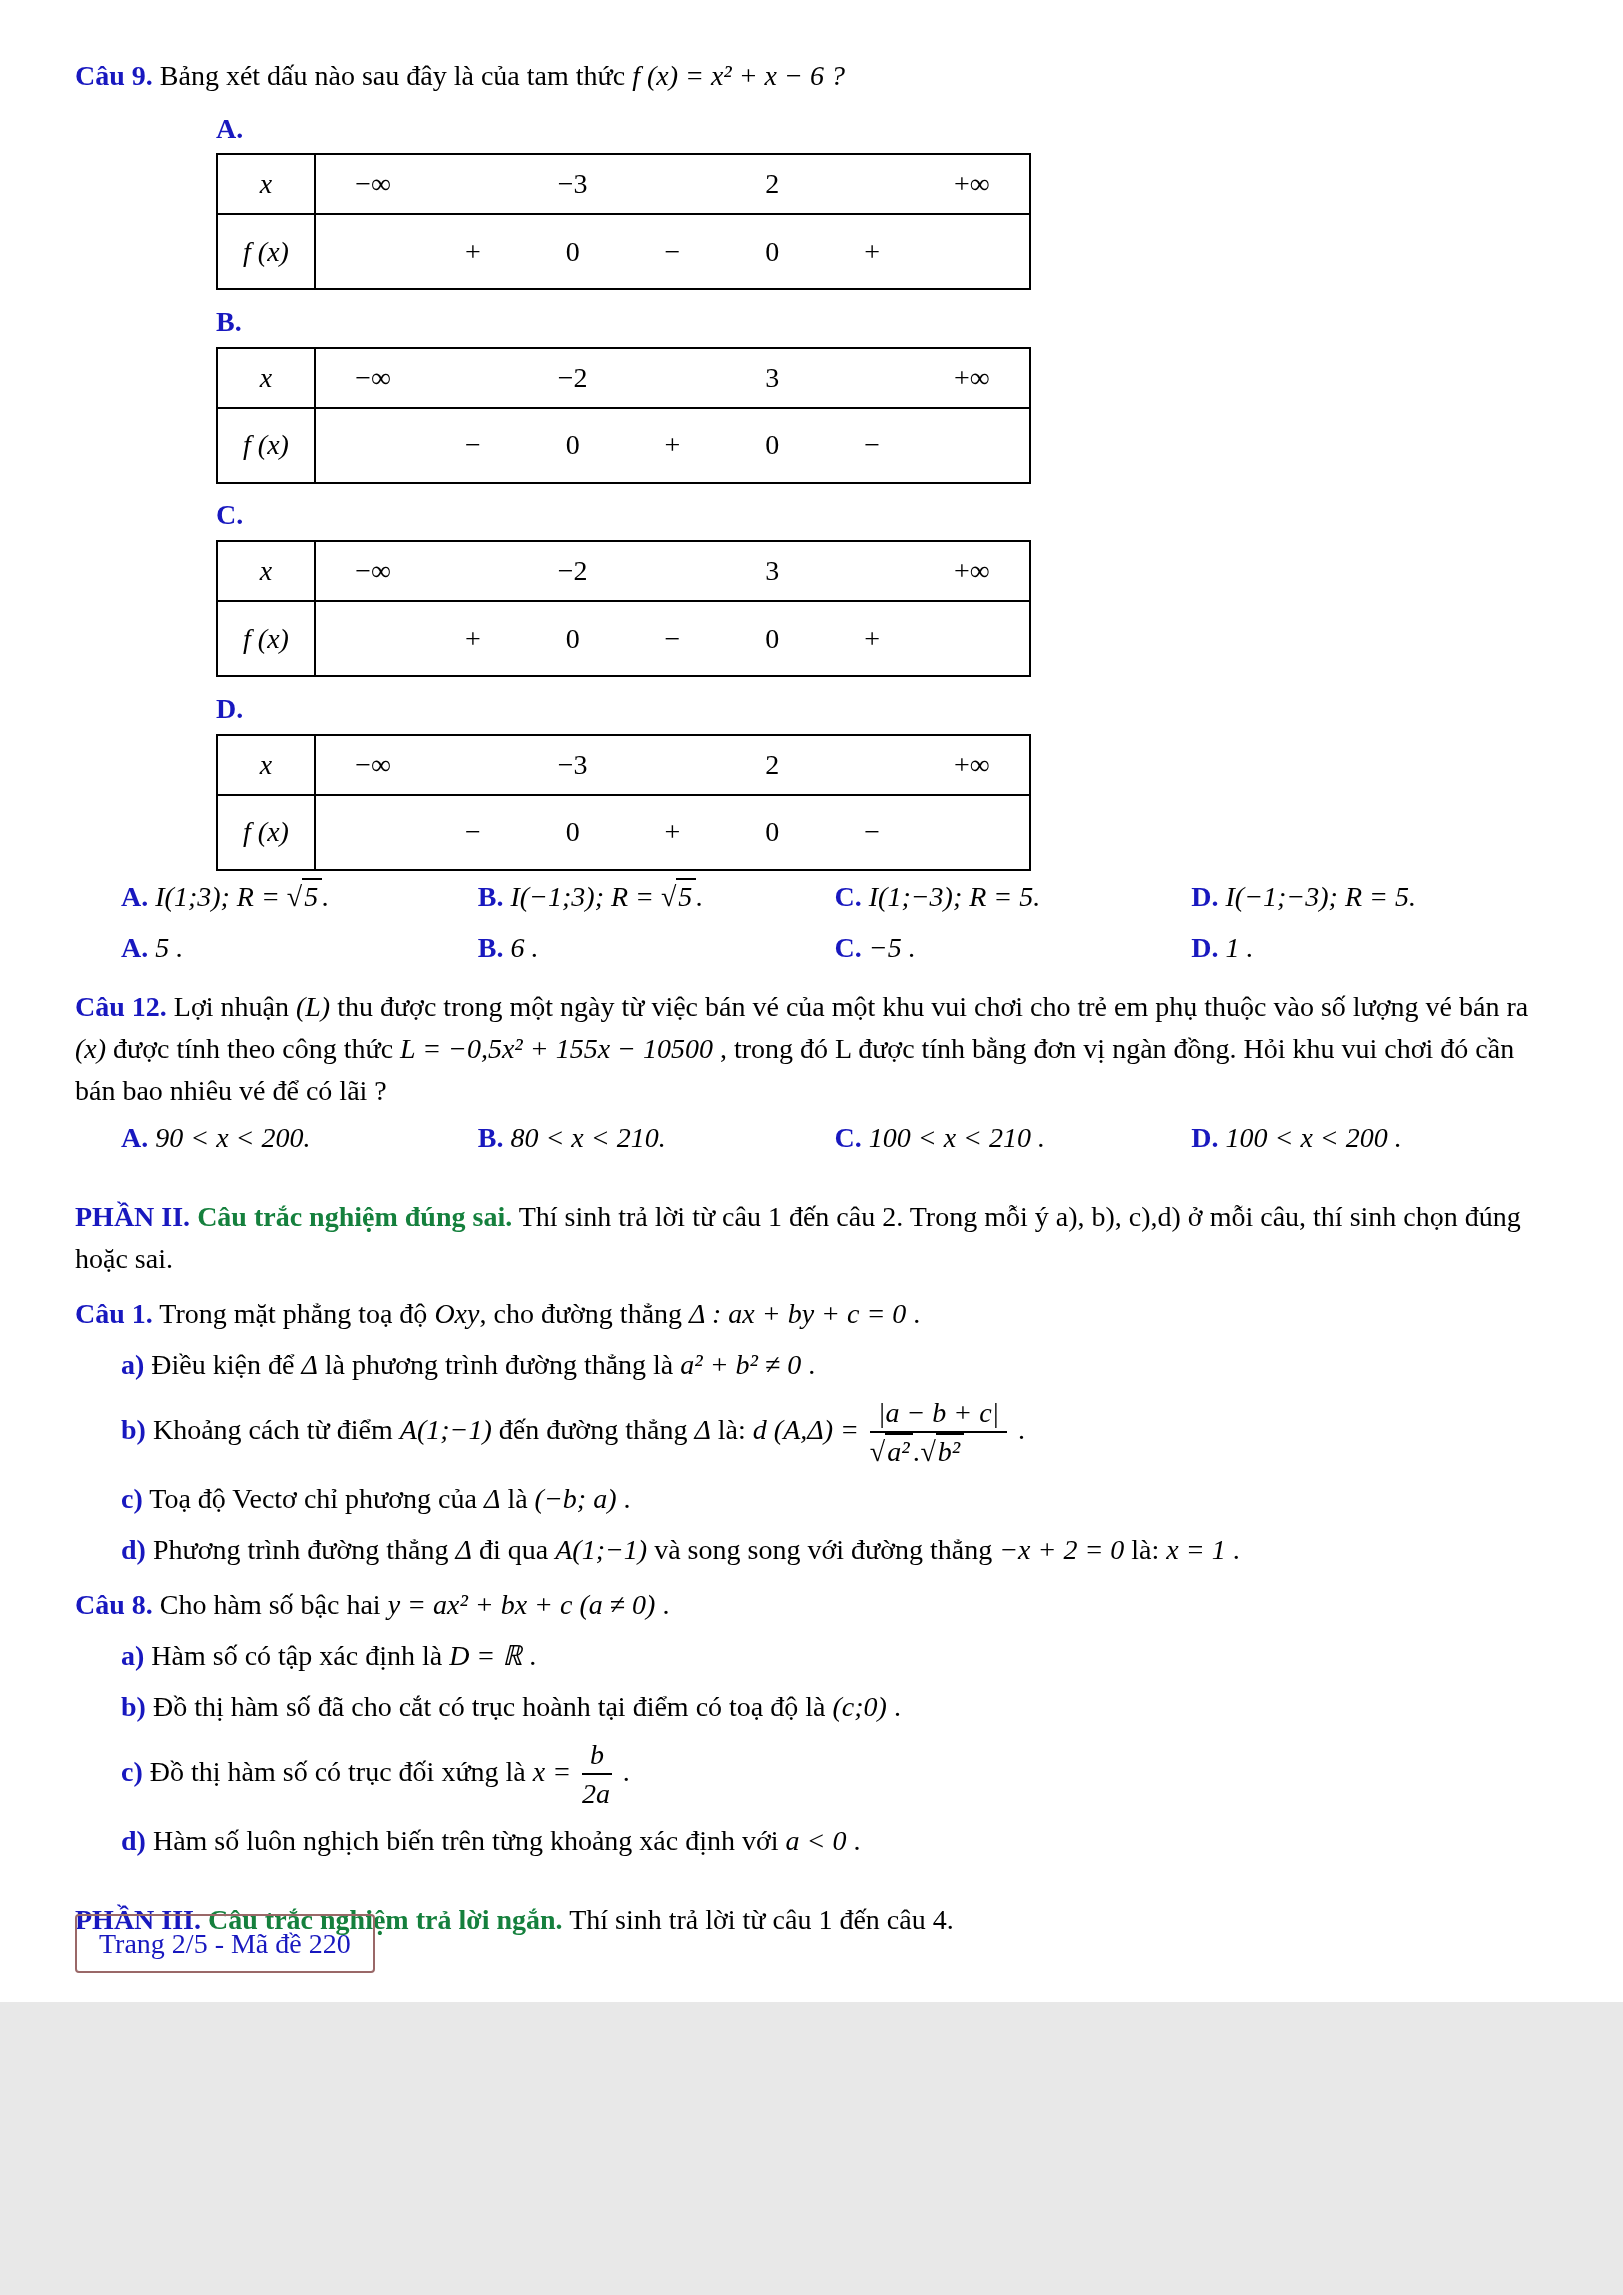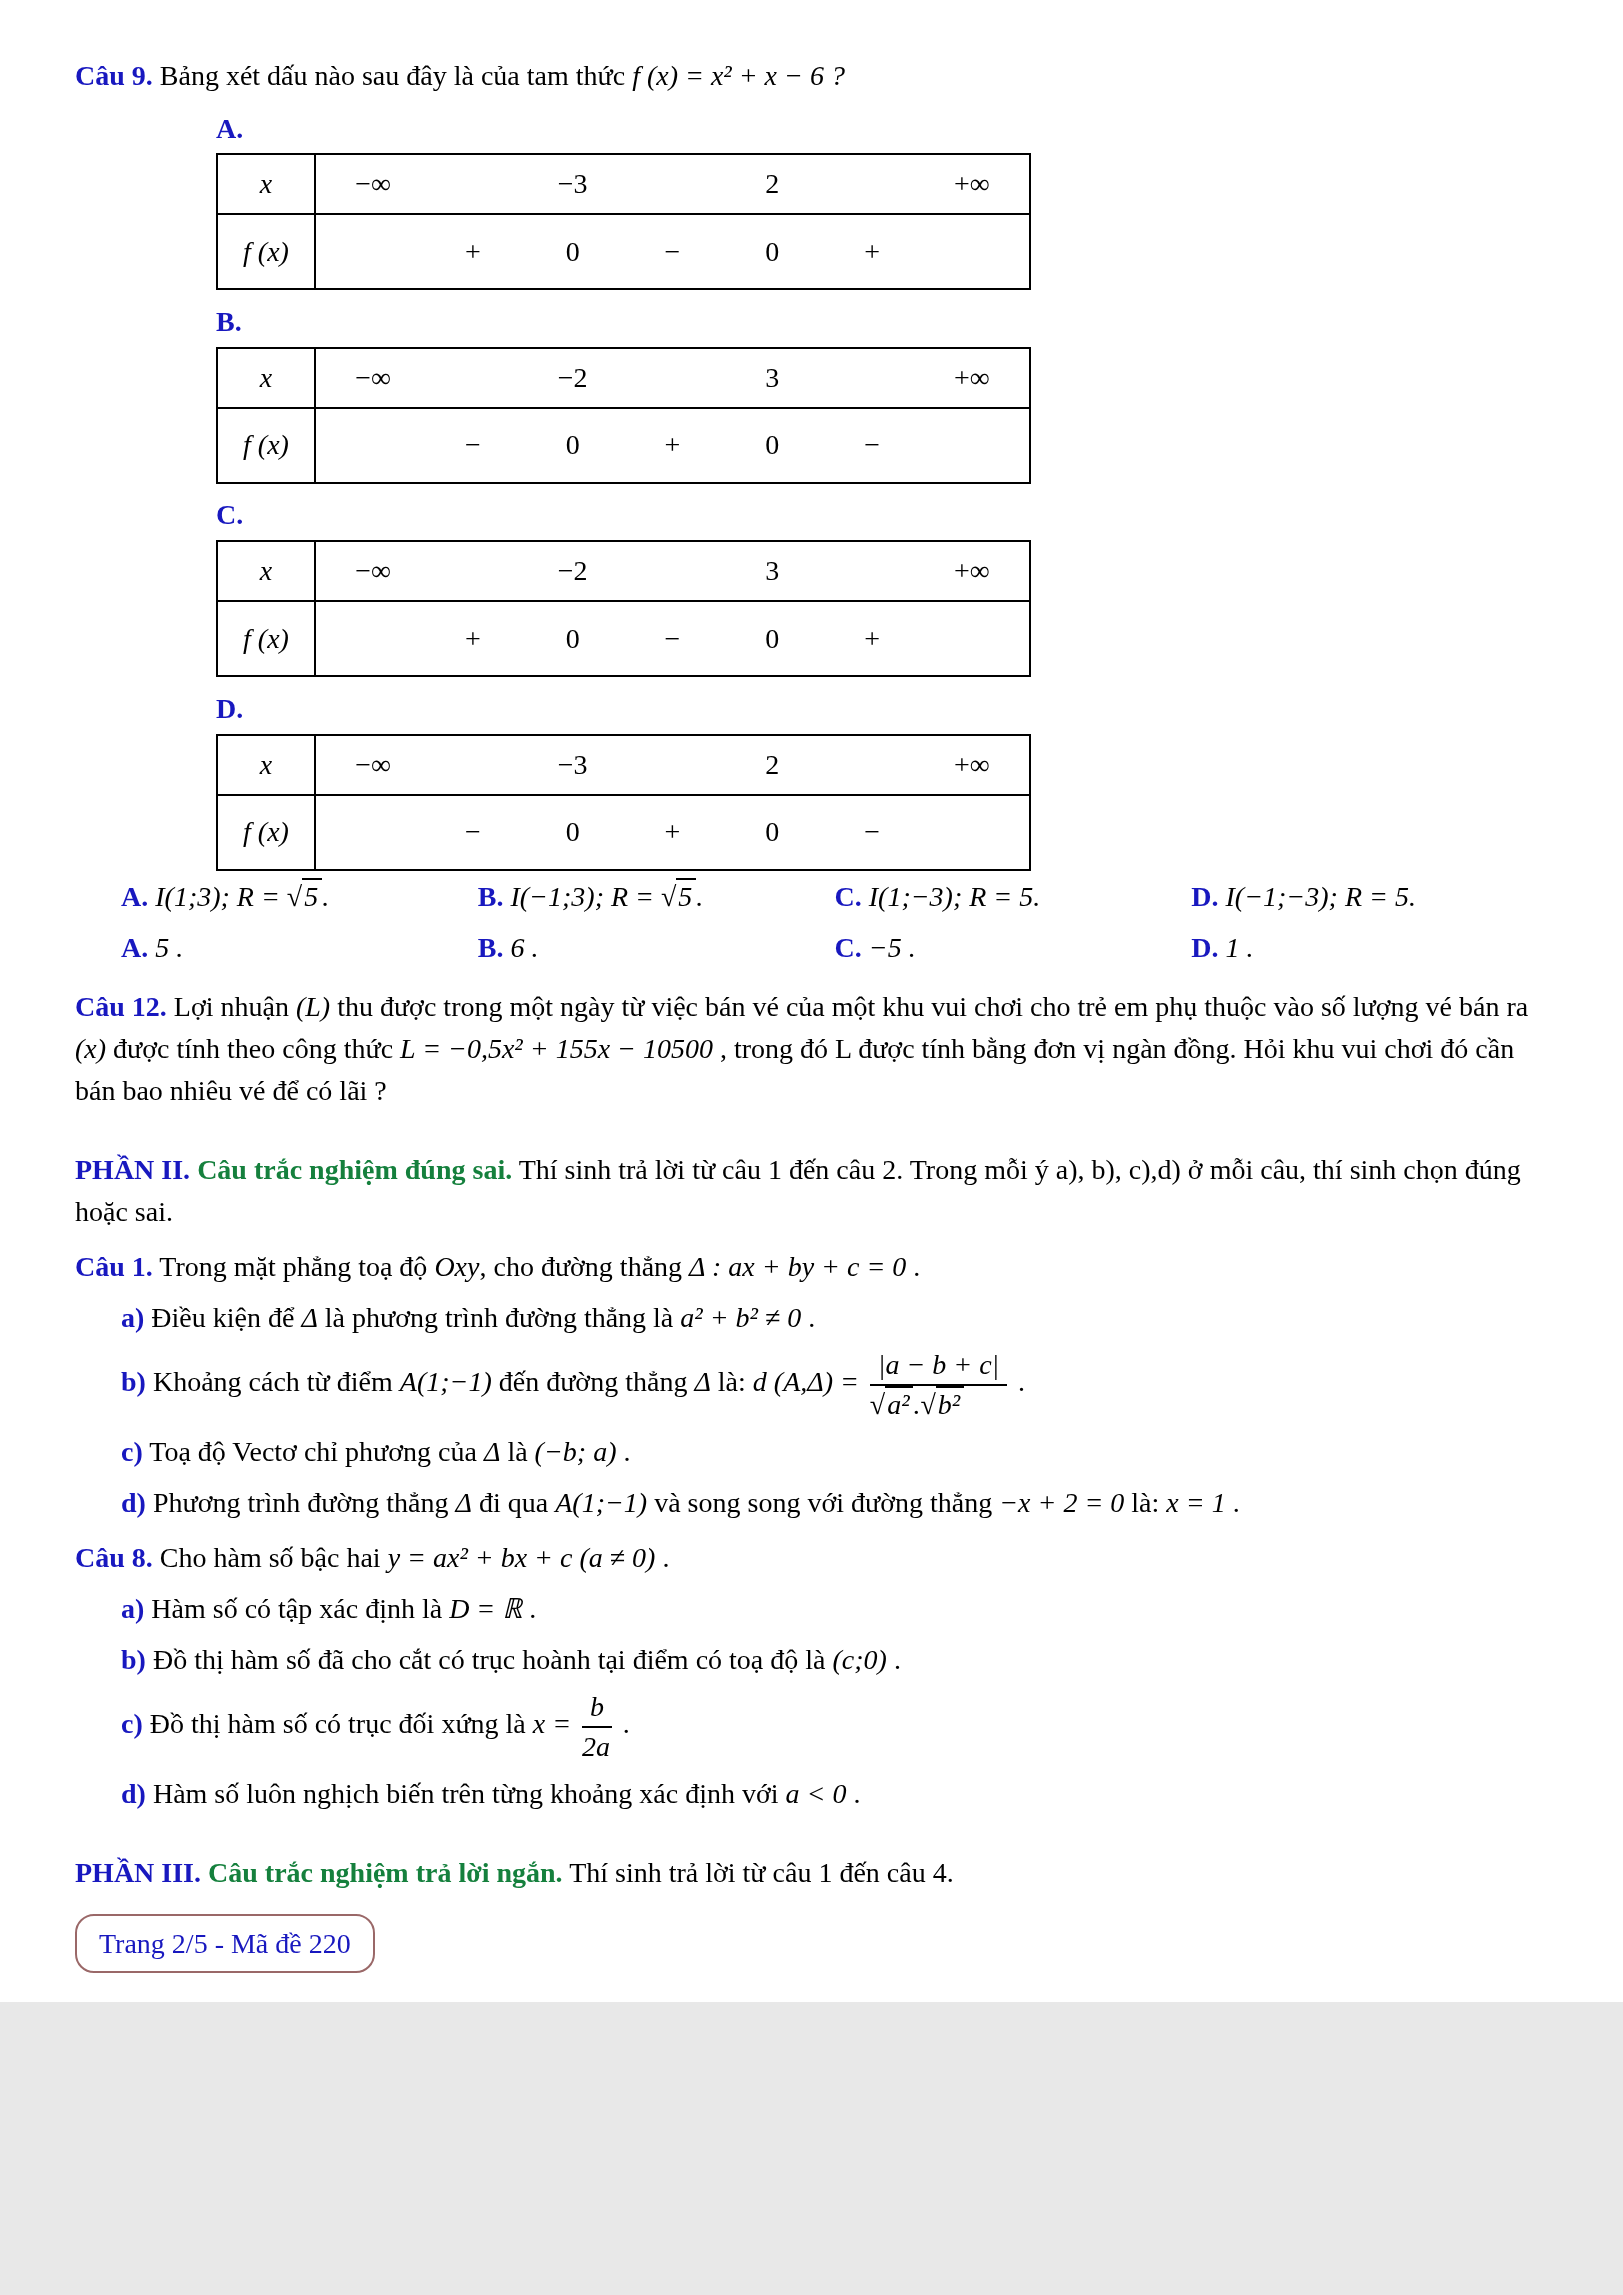--- a/index.html
+++ b/index.html
@@ -67,21 +67,21 @@
     margin: 0 3.9px;
   }
   .fnum { border-bottom: 2px solid #000; padding: 0 7.9px 2px; }
   .fden { padding-top: 2px; }
 
   .footer-box {
     position: absolute;
     left: 75px;
     bottom: 29px;
     border: 2px solid var(--footer_border, #9a6868);
-    border-radius: 19px;
+    border-radius: 4px;
     padding: 6.5px 22px;
     color: var(--accent, #1818bf);
   }
 </style>
 </head>
 <body>
 
 <div class="page">
 
   <p class="q-para">
@@ -223,20 +223,38 @@
   <p class="q-para">
     <b class="qlabel">Câu 12.</b>
     <span>Lợi nhuận</span>
     <i class="math">(L)</i>
     <span>thu được trong một ngày từ việc bán vé của một khu vui chơi cho trẻ em phụ thuộc vào số lượng vé bán ra</span>
     <i class="math">(x)</i>
     <span>được tính theo công thức</span>
     <i class="math">L = −0,5x² + 155x − 10500</i>
     <span>, trong đó L được tính bằng đơn vị ngàn đồng. Hỏi khu vui chơi đó cần bán bao nhiêu vé để có lãi ?</span>
   </p>
+  <div class="options">
+    <span class="opt">
+      <b class="qlabel">A.</b>
+      <i class="math">90 &lt; x &lt; 200.</i>
+    </span>
+    <span class="opt">
+      <b class="qlabel">B.</b>
+      <i class="math">80 &lt; x &lt; 210.</i>
+    </span>
+    <span class="opt">
+      <b class="qlabel">C.</b>
+      <i class="math">100 &lt; x &lt; 210 .</i>
+    </span>
+    <span class="opt">
+      <b class="qlabel">D.</b>
+      <i class="math">100 &lt; x &lt; 200 .</i>
+    </span>
+  </div>
 
   <p class="section-head">
     <b class="qlabel">PHẦN II.</b>
     <b class="btxt">Câu trắc nghiệm đúng sai.</b>
     <span>Thí sinh trả lời từ câu 1 đến câu 2. Trong mỗi ý a), b), c),d) ở mỗi câu, thí sinh chọn đúng hoặc sai.</span>
   </p>
 
   <p class="q-sub">
     <b class="qlabel">Câu 1.</b>
     <span>Trong mặt phẳng toạ độ</span>

